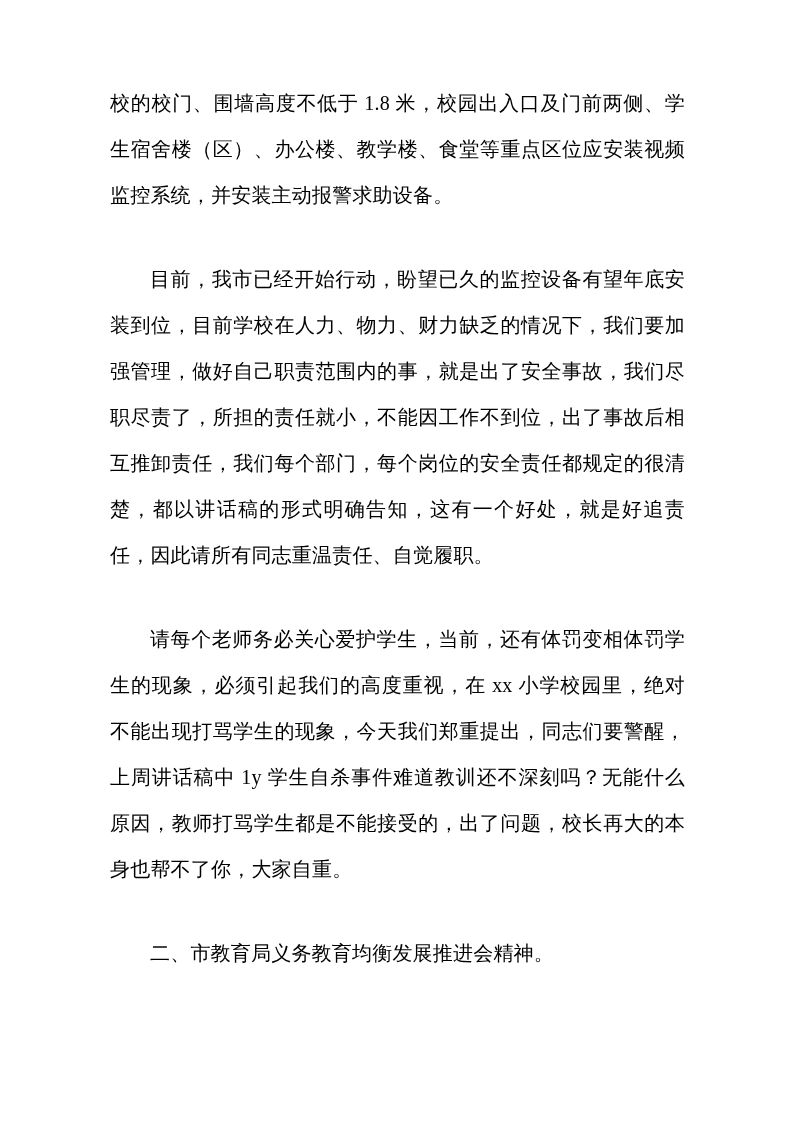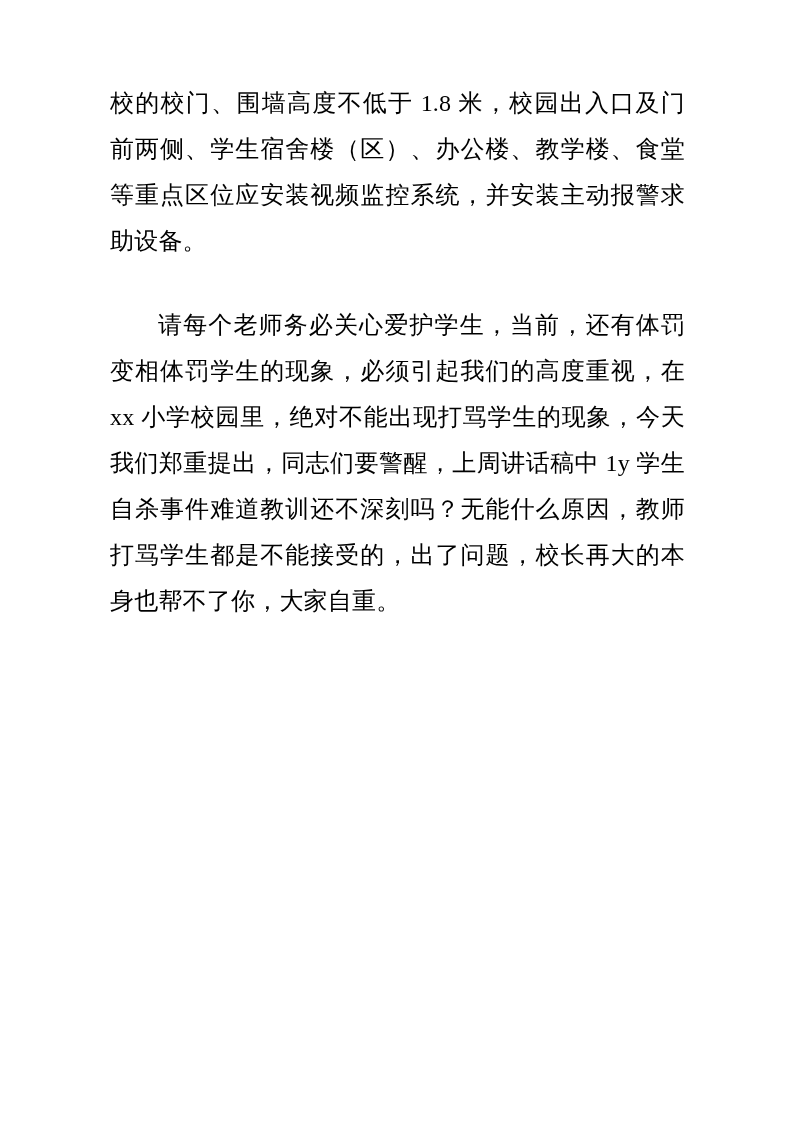--- a/index.html
+++ b/index.html
@@ -16,36 +16,38 @@
     box-sizing: border-box;
   }
   .doc-body {
     position: absolute;
     left: 110px;
     top: 80px;
     width: 575px;
   }
   .para {
     font-family: "Liberation Serif", "DejaVu Serif", serif;
-    font-size: 24px;
+    font-size: 20px;
     line-height: 46px;
     color: #000000;
     text-align: justify;
     text-justify: inter-ideograph;
     margin: 0;
     letter-spacing: 0.2px;
   }
   .para + .para {
     margin-top: 38px;
   }
   .indent {
     text-indent: 2em;
   }
 </style>
 </head>
 <body>
 
 <div class="page">
   <div class="doc-body">
     <p class="para">校的校门、围墙高度不低于 1.8 米，校园出入口及门前两侧、学生宿舍楼（区）、办公楼、教学楼、食堂等重点区位应安装视频监控系统，并安装主动报警求助设备。</p>
+    <p class="para indent">目前，我市已经开始行动，盼望已久的监控设备有望年底安装到位，目前学校在人力、物力、财力缺乏的情况下，我们要加强管理，做好自己职责范围内的事，就是出了安全事故，我们尽职尽责了，所担的责任就小，不能因工作不到位，出了事故后相互推卸责任，我们每个部门，每个岗位的安全责任都规定的很清楚，都以讲话稿的形式明确告知，这有一个好处，就是好追责任，因此请所有同志重温责任、自觉履职。</p>
     <p class="para indent">请每个老师务必关心爱护学生，当前，还有体罚变相体罚学生的现象，必须引起我们的高度重视，在 xx 小学校园里，绝对不能出现打骂学生的现象，今天我们郑重提出，同志们要警醒，上周讲话稿中 1y 学生自杀事件难道教训还不深刻吗？无能什么原因，教师打骂学生都是不能接受的，出了问题，校长再大的本身也帮不了你，大家自重。</p>
+    <p class="para indent">二、市教育局义务教育均衡发展推进会精神。</p>
   </div>
 </div>
 
 </body></html>

